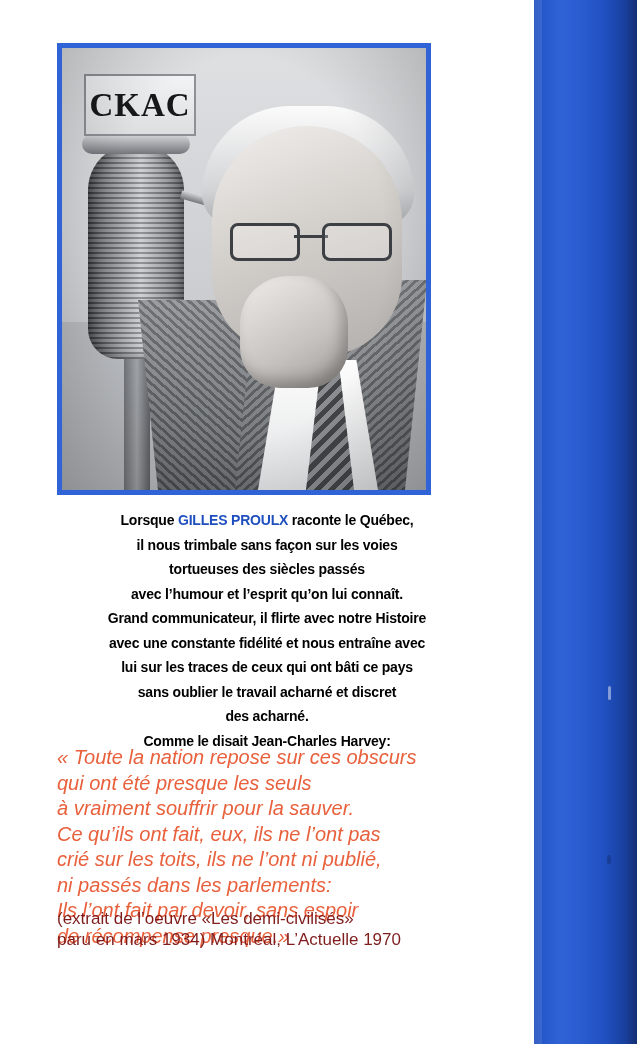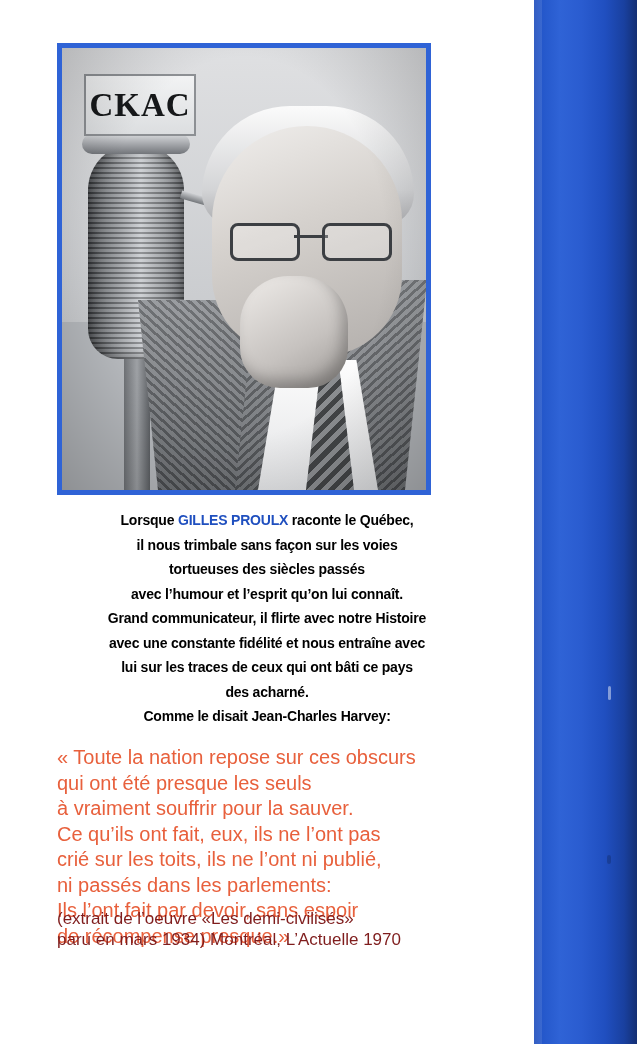--- a/index.html
+++ b/index.html
@@ -247,20 +247,21 @@
   }
   .blurb .line { white-space: nowrap; }
 
   .quote {
     position: absolute;
     left: 57px;
     top: 745px;
     width: 440px;
     font-size: 20px;
     line-height: 25.5px;
+    font-style: italic;
     color: #e8603c;
   }
   .quote .line { white-space: nowrap; }
 
   .source {
     position: absolute;
     left: 57px;
     top: 908px;
     width: 440px;
     font-size: 17px;
@@ -308,20 +309,21 @@
     </div>
 
     <div class="blurb">
       <div class="line"><span>Lorsque</span> <span class="name">GILLES PROULX</span><span> raconte le Québec,</span></div>
       <div class="line">il nous trimbale sans façon sur les voies</div>
       <div class="line">tortueuses des siècles passés</div>
       <div class="line">avec l’humour et l’esprit qu’on lui connaît.</div>
       <div class="line">Grand communicateur, il flirte avec notre Histoire</div>
       <div class="line">avec une constante fidélité et nous entraîne avec</div>
       <div class="line">lui sur les traces de ceux qui ont bâti ce pays</div>
+      <div class="line">sans oublier le travail acharné et discret</div>
       <div class="line">des acharné.</div>
       <div class="line">Comme le disait Jean-Charles Harvey:</div>
     </div>
 
     <div class="quote">
       <div class="line">« Toute la nation repose sur ces obscurs</div>
       <div class="line">qui ont été presque les seuls</div>
       <div class="line">à vraiment souffrir pour la sauver.</div>
       <div class="line">Ce qu’ils ont fait, eux, ils ne l’ont pas</div>
       <div class="line">crié sur les toits, ils ne l’ont ni publié,</div>

